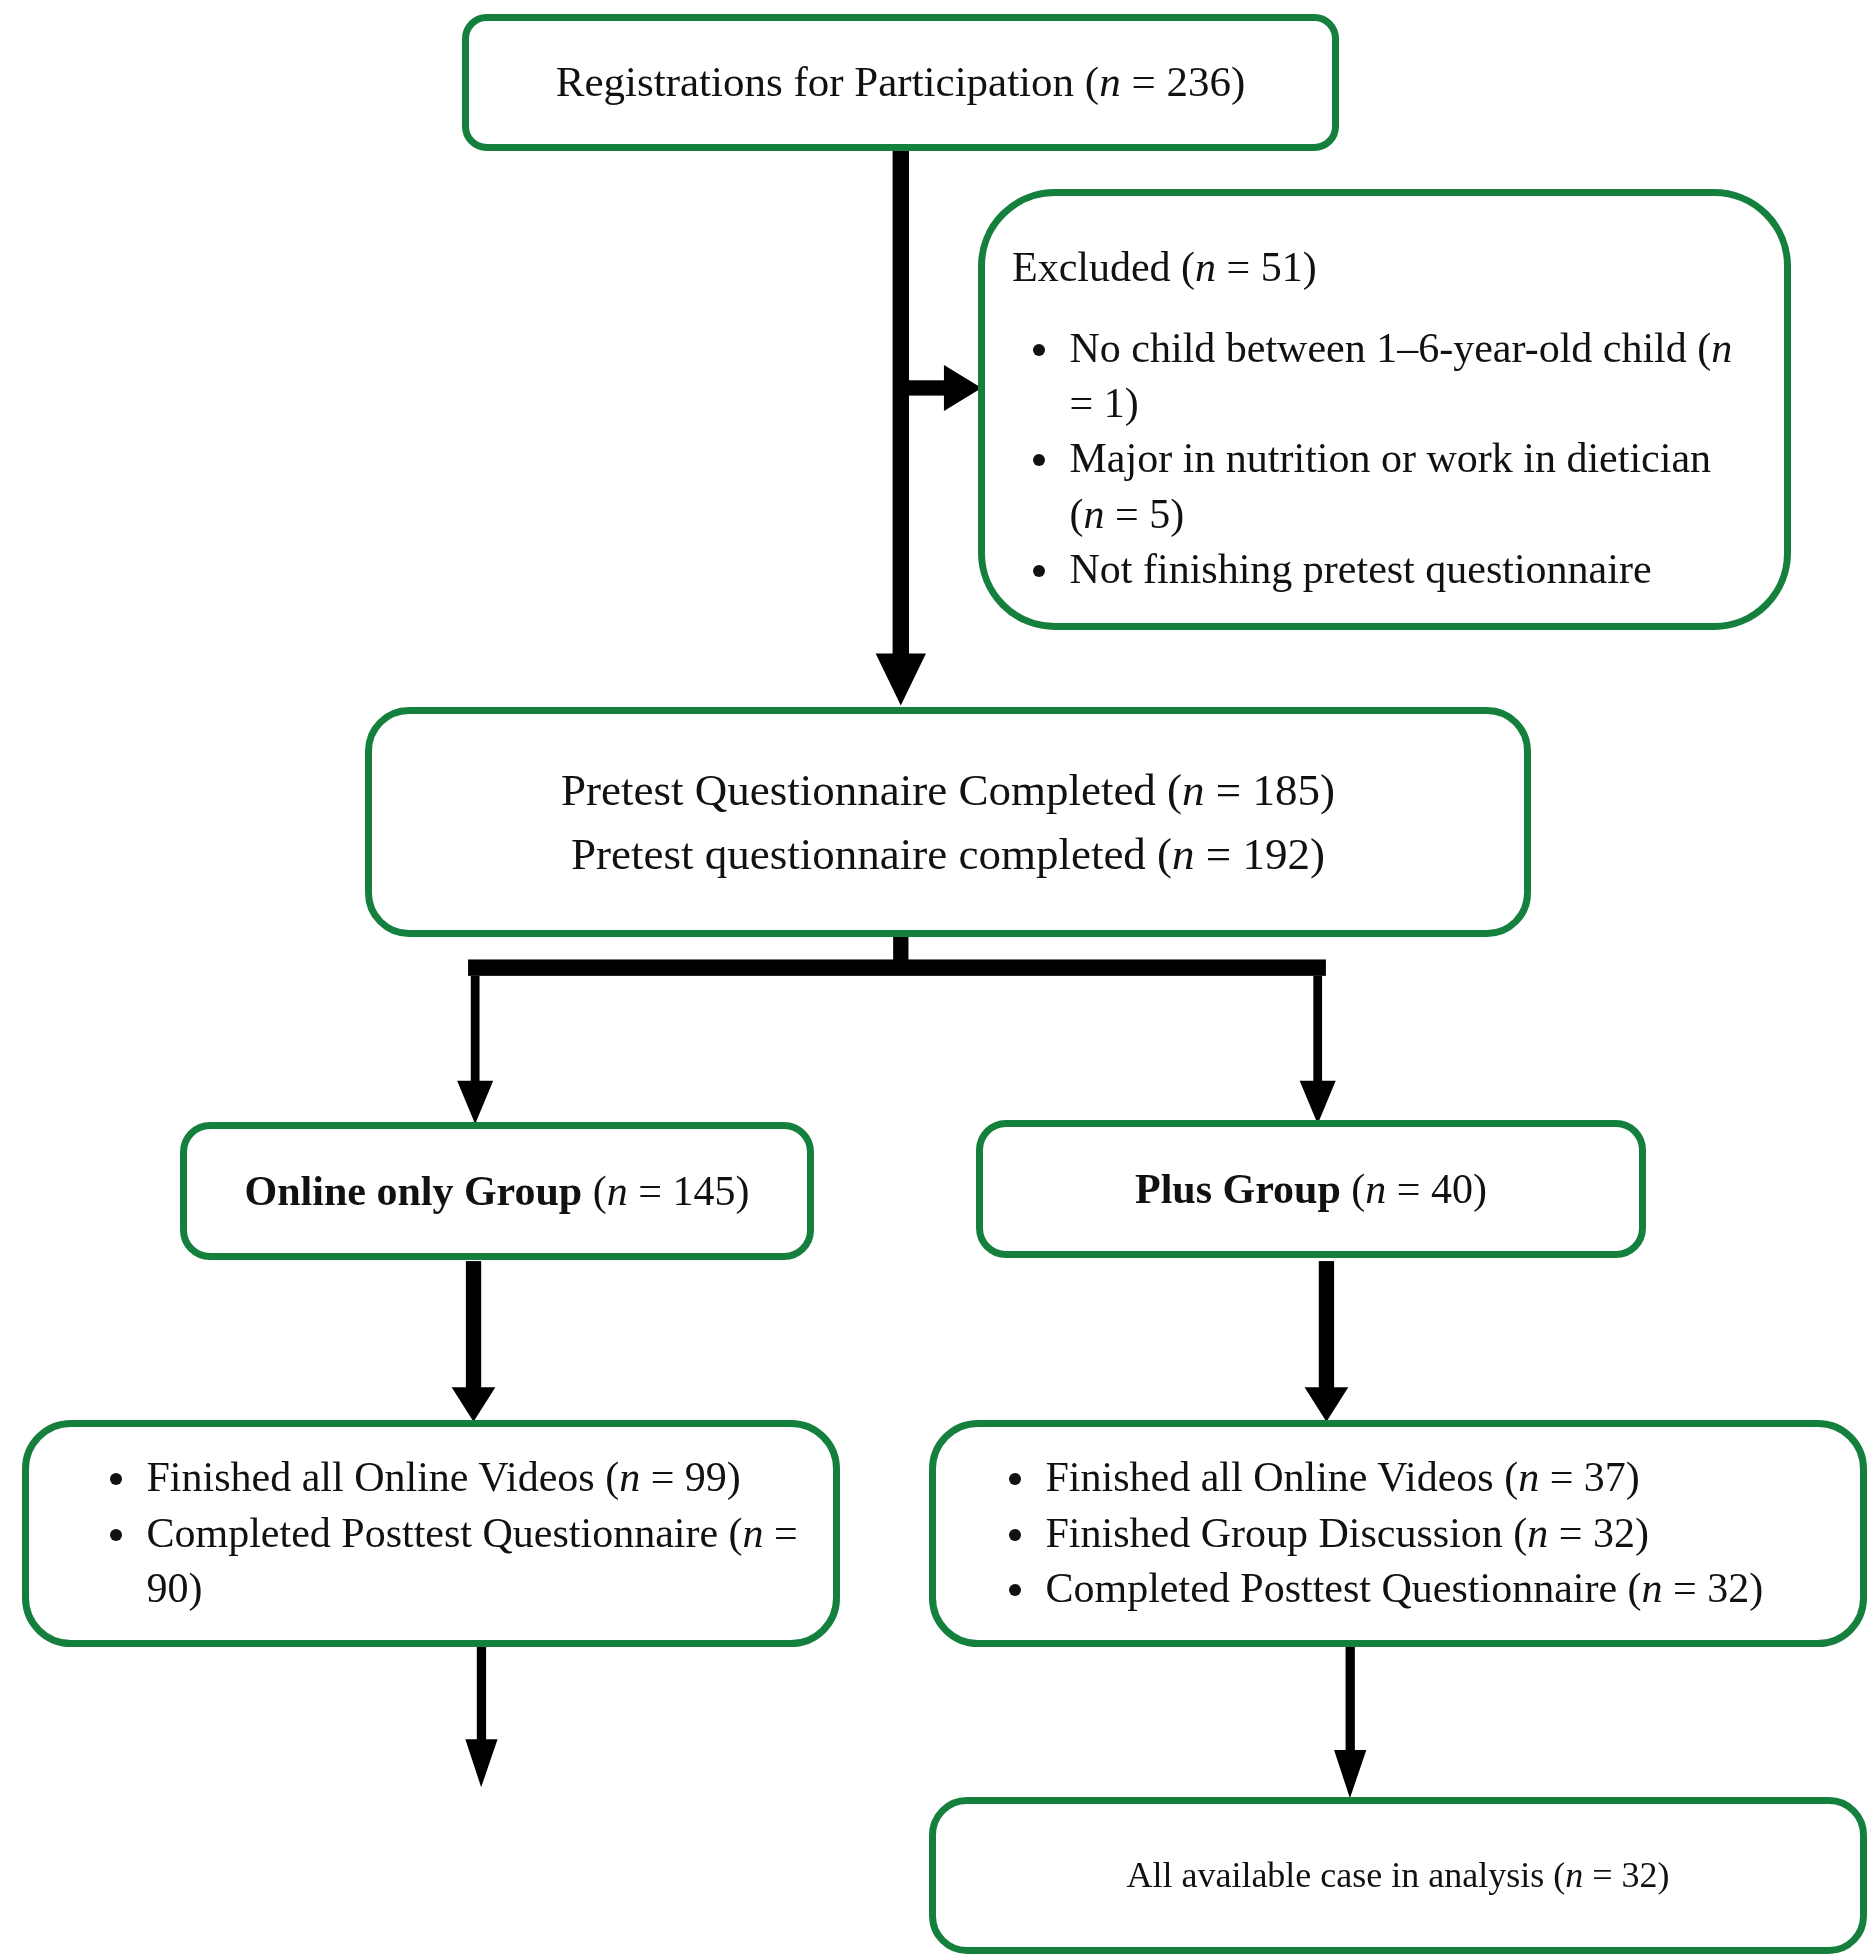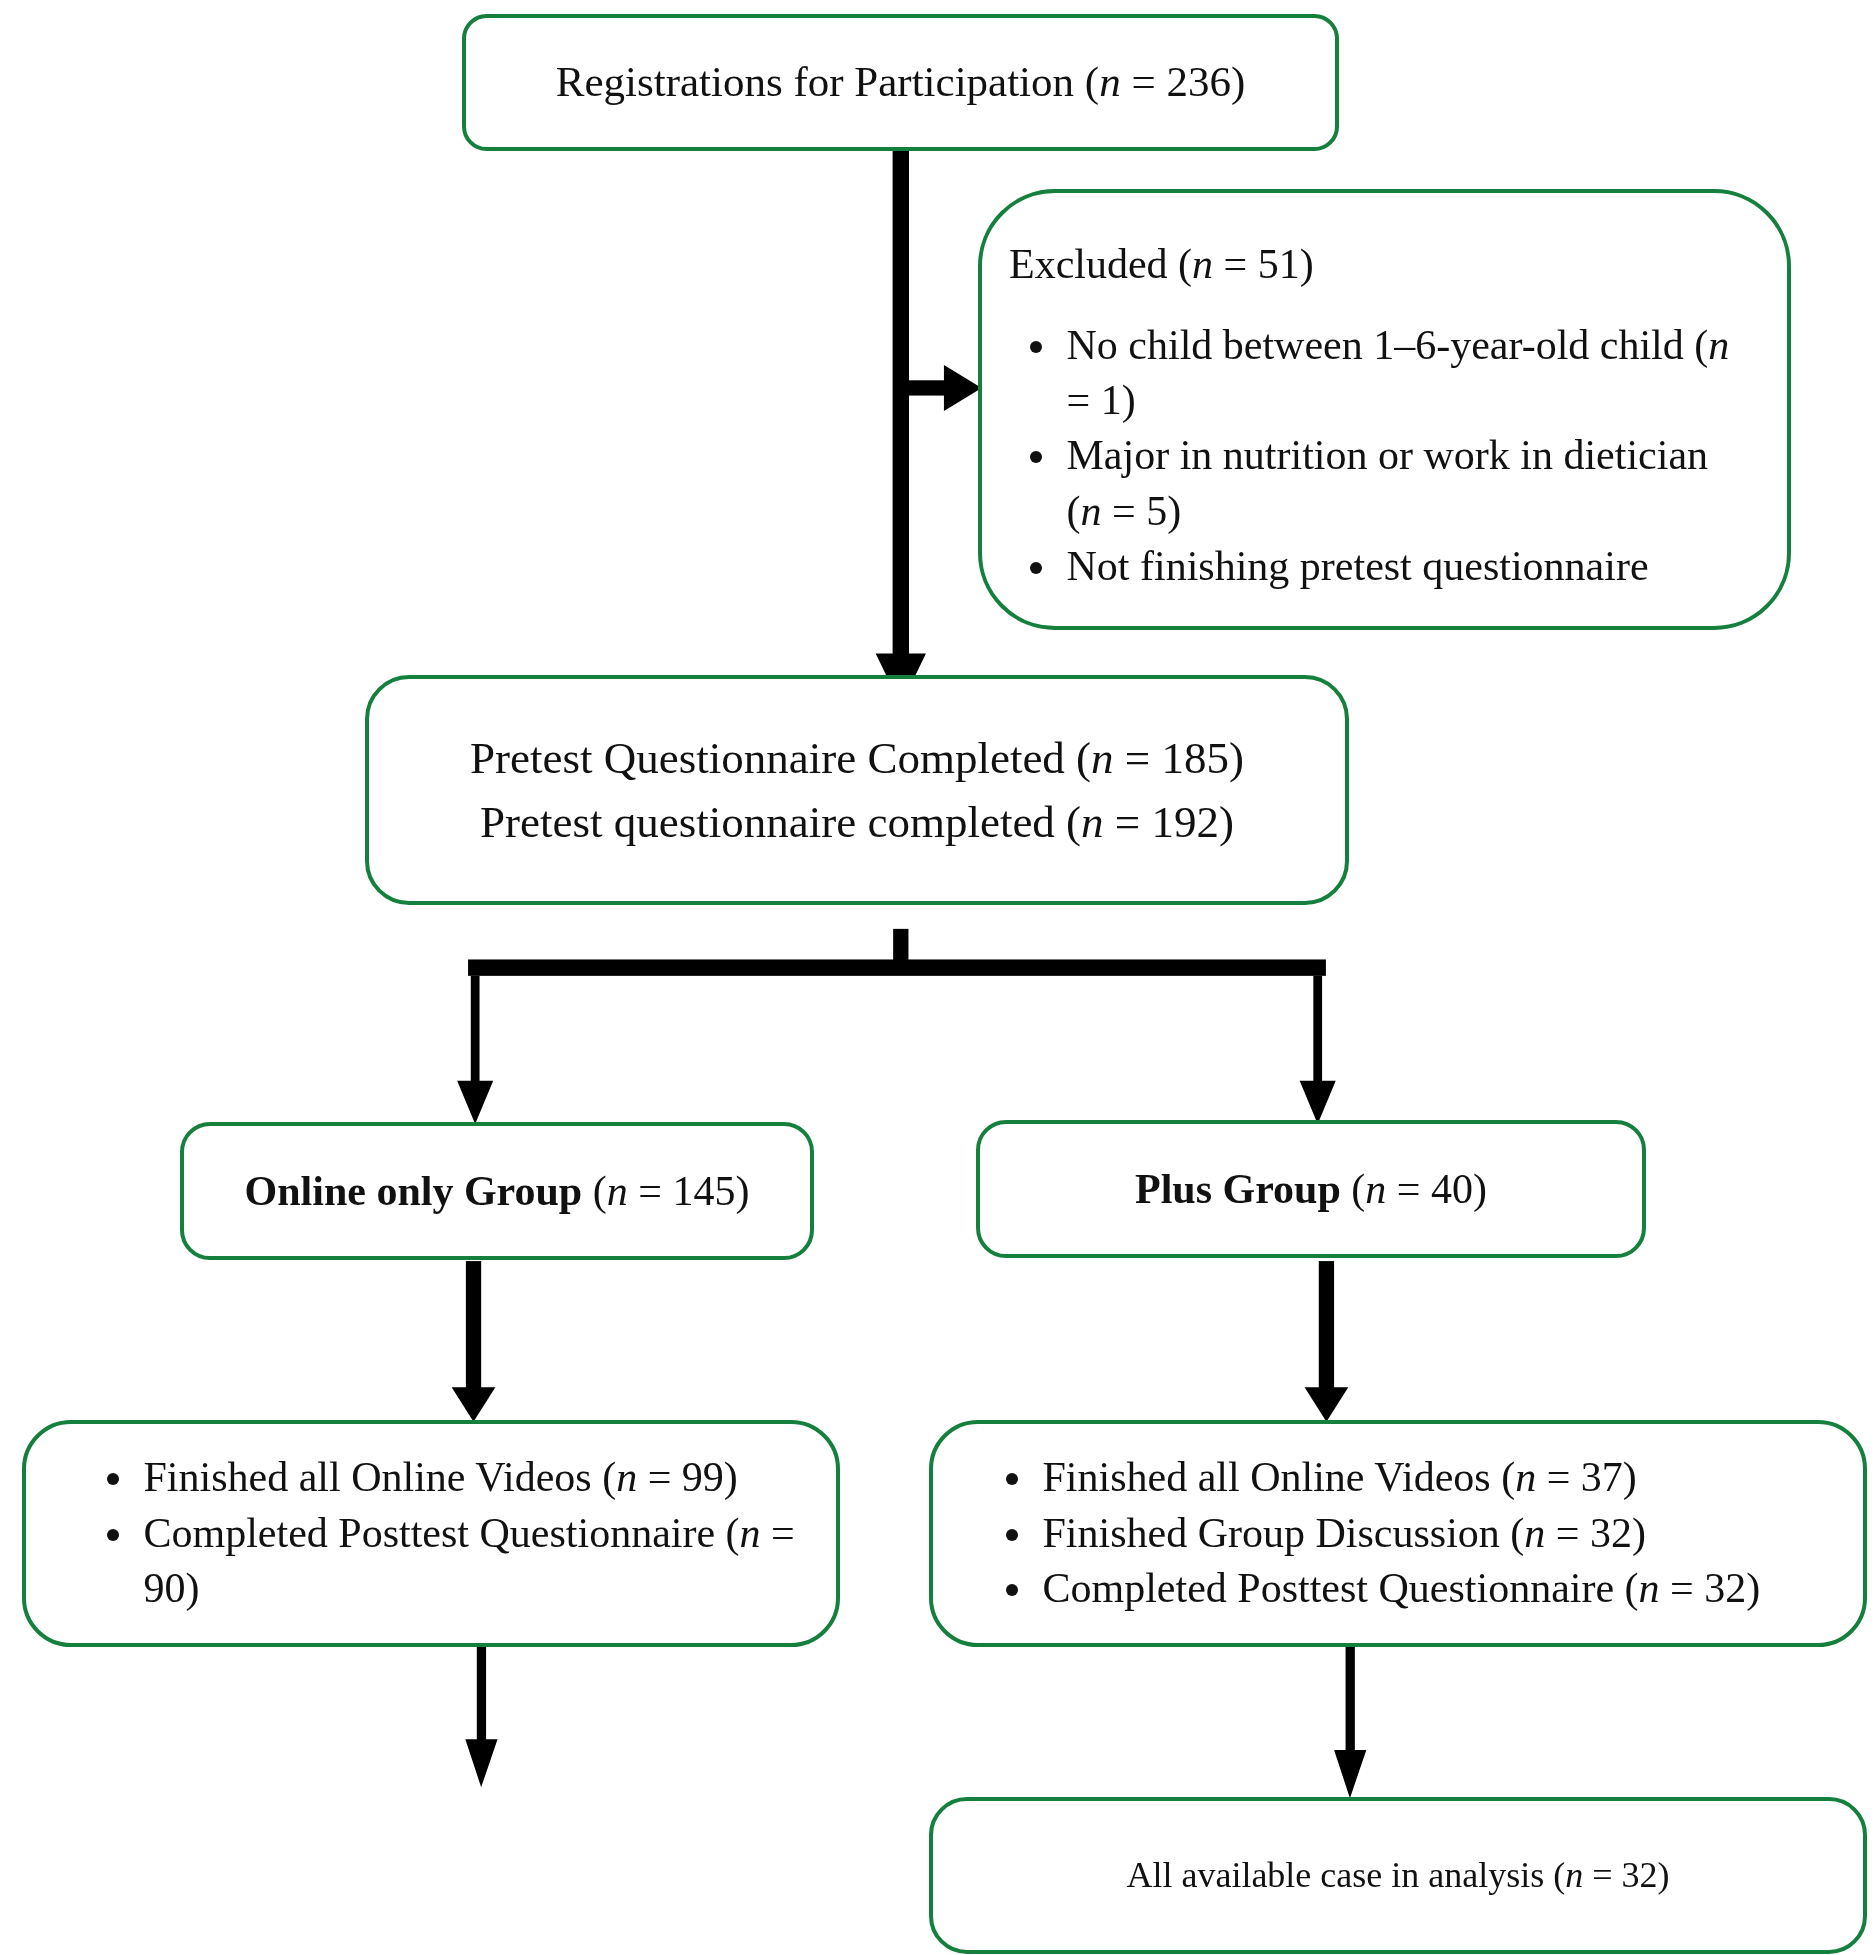--- a/index.html
+++ b/index.html
@@ -10,38 +10,38 @@
     font-family:"Liberation Serif","DejaVu Serif",serif;
     color:#111111;
     font-size:42px;
   }
   #connectors{position:absolute;left:0;top:0;width:1877px;height:1955px;}
   #connectors rect,#connectors polygon{fill:#000000;}
   .box{
     position:absolute;
     box-sizing:border-box;
     background:#ffffff;
-    border:4px solid #15803d;
+    border:7px solid #15803d;
     display:flex;
     flex-direction:column;
     justify-content:center;
   }
   .center{align-items:center;text-align:center;}
   .line{margin:0;line-height:1.25;}
   .nv{font-style:italic;}
   .b{font-weight:bold;}
   ul{margin:4px;padding:0 0 0 48px;list-style:disc outside;line-height:1.32;}
   li{padding-left:5.5px;}
 
   
   #reg-box      {left:462px;  top:13.7px;   width:877px; height:137px; border-radius:24.6px; font-size:43px;}
   #excl-box     {left:978px; top:189px;  width:813px; height:441px; border-radius:77px;
                  justify-content:flex-start; padding:45px 37px 0 27px;}
   #excl-box .line{margin-bottom:23px;}
-  #pretest-box  {left:365px;  top:675px; width:984px; height:230px; border-radius:44px;
+  #pretest-box  {left:365px;  top:707px; width:1166px; height:230px; border-radius:44px;
                  row-gap:32px; font-size:45px;gap:8px;}
   #online-box   {left:180px;  top:1122px; width:634px; height:138px; border-radius:30px;text-align:right;}
   #plus-box     {left:976px; top:1120px; width:670px; height:138px; border-radius:30px;}
   #online-out-box{left:22px;  top:1420px; width:818px; height:227px; border-radius:49px;
                  padding:11px 16px 11px 60px;}
   #plus-out-box {left:929px; top:1420px; width:938px; height:227px; border-radius:49px;
                  padding:11px 16.4px 11px 52px;}
   #online-ana-box{left:24.6px;  top:1786px; width:903px; height:160px; border-radius:38px; font-size:43px;}
   #plus-ana-box {left:929px; top:1797px; width:938px; height:157px; border-radius:38px; font-size:36px;}
 </style>

